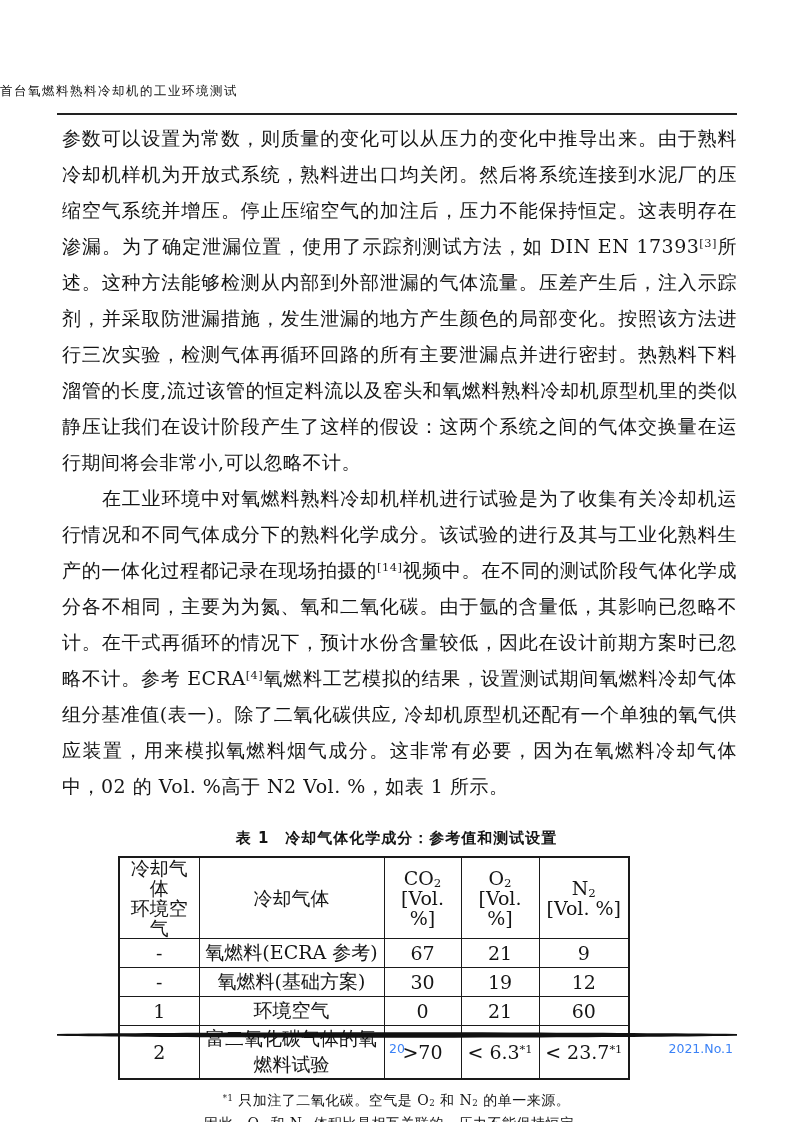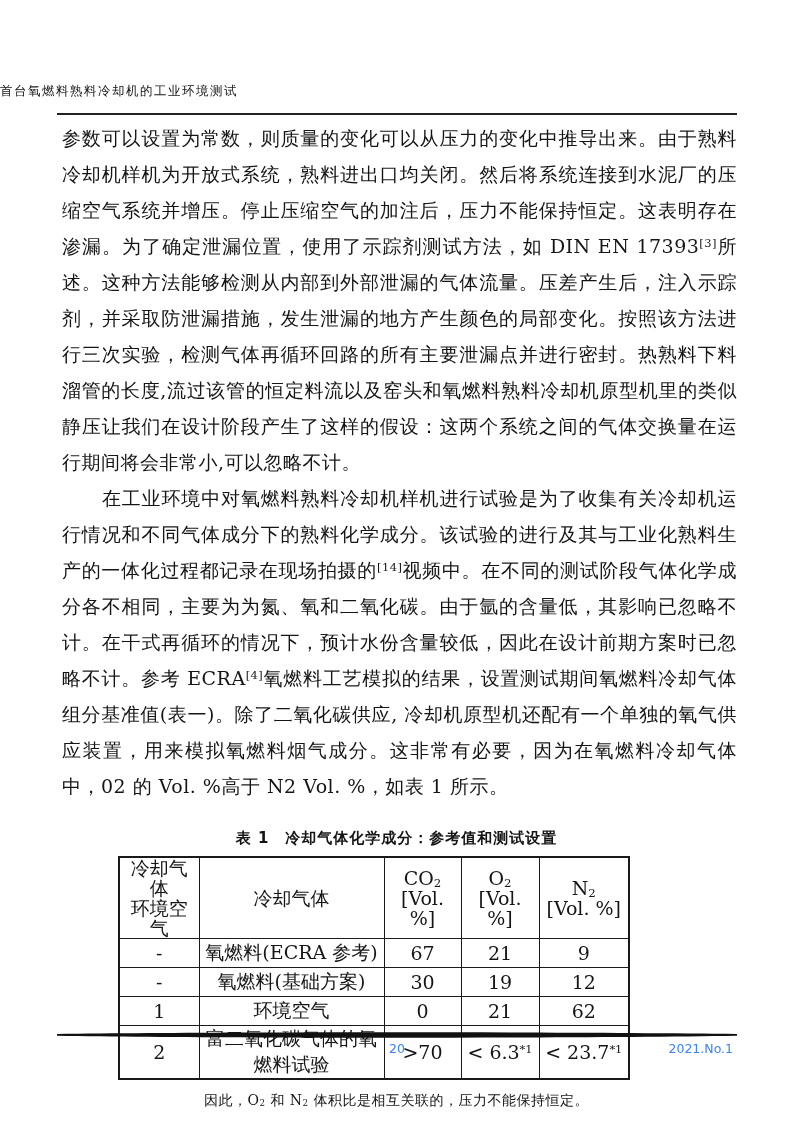--- a/index.html
+++ b/index.html
@@ -127,32 +127,33 @@
             <td><span>氧燃料(基础方案)</span></td>
             <td><span>30</span></td>
             <td><span>19</span></td>
             <td><span>12</span></td>
           </tr>
           <tr>
             <td><span>1</span></td>
             <td><span>环境空气</span></td>
             <td><span>0</span></td>
             <td><span>21</span></td>
-            <td><span>62</span></td>
+            <td><span>60</span></td>
           </tr>
           <tr>
             <td><span>2</span></td>
             <td><span>富二氧化碳气体的氧燃料试验</span></td>
             <td><span>&gt;70</span></td>
             <td><span>&lt; 6.3</span><sup>*1</sup></td>
             <td><span>&lt; 23.7</span><sup>*1</sup></td>
           </tr>
         </tbody>
     </table>
     <div class="tbl-footnotes">
+        <div><sup>*1</sup><span> 只加注了二氧化碳。空气是 O</span><sub>2</sub><span> 和 N</span><sub>2</sub><span> 的单一来源。</span></div>
         <div><span>因此，O</span><sub>2</sub><span> 和 N</span><sub>2</sub><span> 体积比是相互关联的，压力不能保持恒定。</span></div>
       </div>
   </div>
 
   <div class="page-footer">
     <svg class="footer-rule" viewBox="0 0 680 8" preserveAspectRatio="none" xmlns="http://www.w3.org/2000/svg">
       <path d="M0,3.0 C170,0.8 510,0.8 680,3.0 L680,4.8 C510,7.4 170,7.4 0,4.8 Z" fill="#111"></path>
     </svg>
     <div class="footer-meta">
       <span>20</span>

